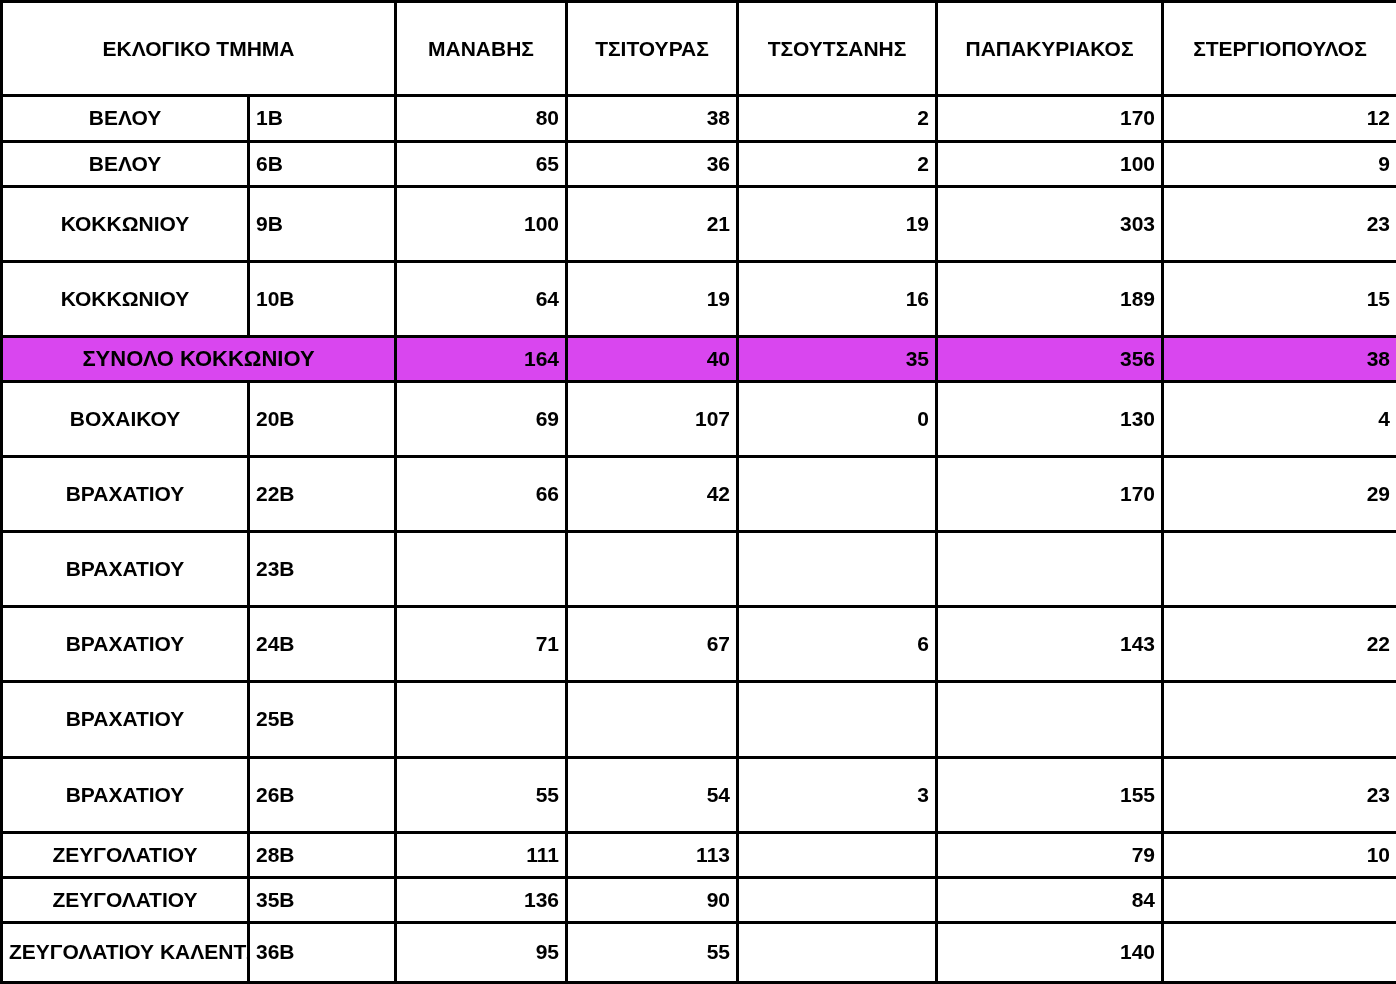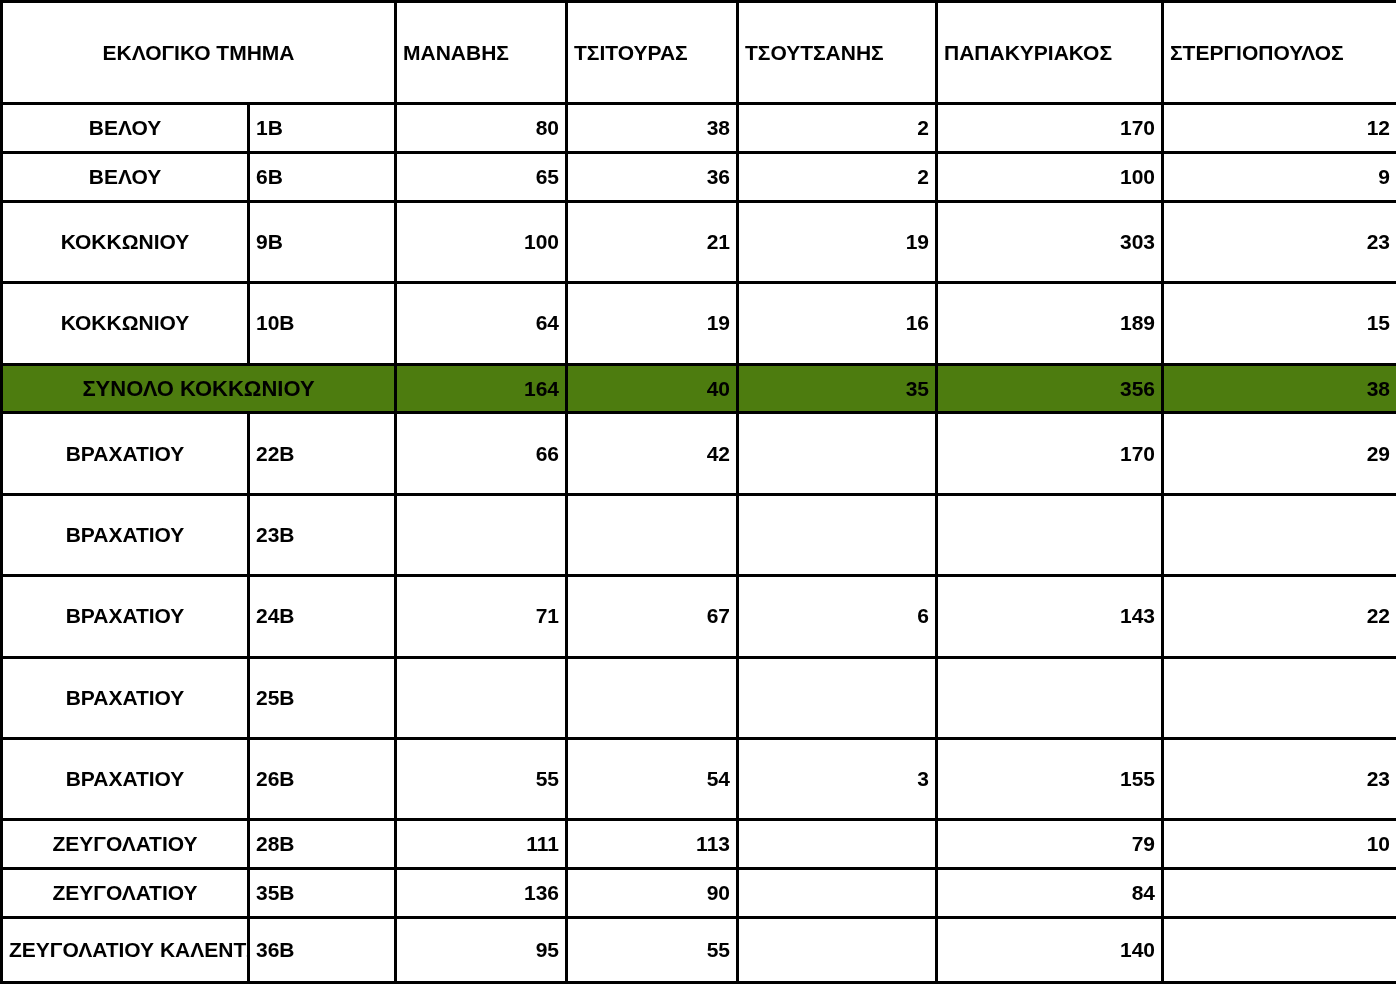--- a/index.html
+++ b/index.html
@@ -47,20 +47,21 @@
   col.c-cand5  { width: 235px; }
 
   
   td.hdr-title {
     text-align: center;
     font-weight: normal;
     font-size: 21px;
     height: 88px;
   }
   td.hdr-cand {
+    text-align: center;
     font-weight: bold;
     font-size: 20px;
     vertical-align: bottom;
     padding-bottom: 6px;
     height: 88px;
   }
   td.area {
     text-align: center;
     font-weight: bold;
     font-size: 22px;
@@ -74,21 +75,21 @@
     border-left-width: 0;
     padding-right: 8px;
   }
   td.num {
     text-align: right;
     font-weight: normal;
     font-size: 21px;
     padding-right: 8px;
   }
   tr.total td {
-    background: #4d7c0f;
+    background: #d946ef;
   }
   tr.total td.area-total {
     text-align: center;
     font-weight: bold;
     font-size: 22px;
     border-right-width: 3px;
   }
   tr.total td.num {
     font-weight: bold;
   }
@@ -159,20 +160,29 @@
         </tr>
         <tr class="total" style="height: 42px;">
           <td class="area-total" colspan="2">ΣΥΝΟΛΟ ΚΟΚΚΩΝΙΟΥ</td>
           <td class="num">164</td>
           <td class="num">40</td>
           <td class="num">35</td>
           <td class="num">356</td>
           <td class="num">38</td>
         </tr>
         <tr style="height: 70px;">
+          <td class="area">ΒΟΧΑΙΚΟΥ</td>
+          <td class="code">20Β</td>
+          <td class="num">69</td>
+          <td class="num">107</td>
+          <td class="num">0</td>
+          <td class="num">130</td>
+          <td class="num">4</td>
+        </tr>
+        <tr style="height: 70px;">
           <td class="area">ΒΡΑΧΑΤΙΟΥ</td>
           <td class="code">22Β</td>
           <td class="num">66</td>
           <td class="num">42</td>
           <td class="num"></td>
           <td class="num">170</td>
           <td class="num">29</td>
         </tr>
         <tr style="height: 70px;">
           <td class="area">ΒΡΑΧΑΤΙΟΥ</td>

